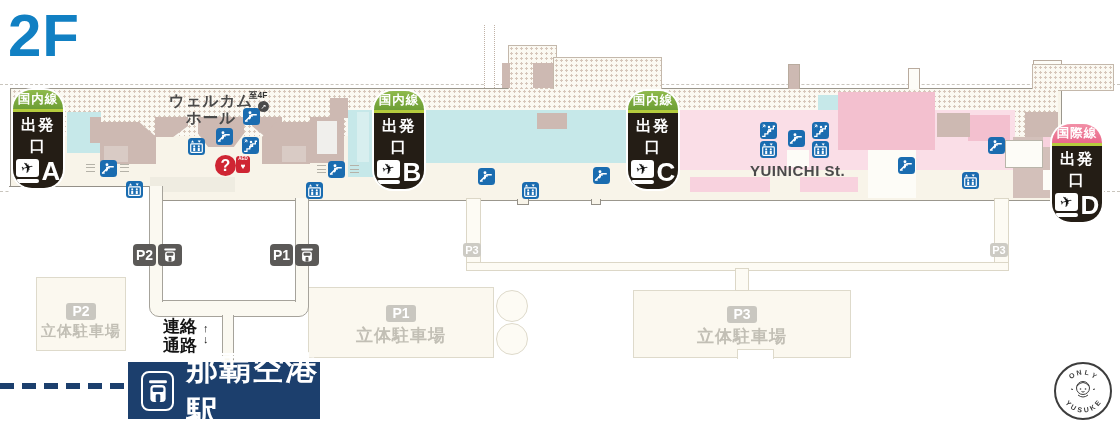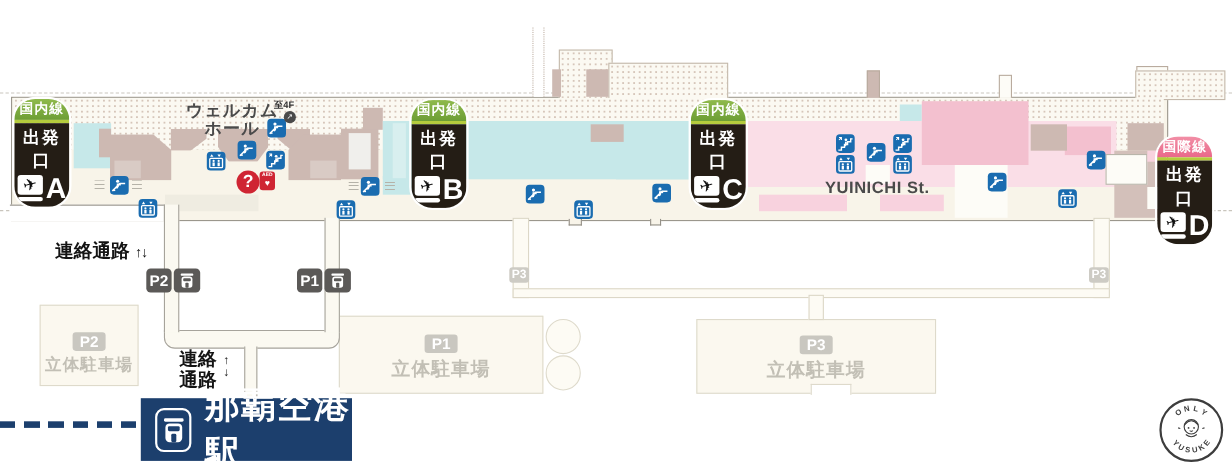--- a/index.html
+++ b/index.html
@@ -185,24 +185,20 @@
   <div class="circle-ramp" style="left:496px;top:290px;"></div>
   <div class="circle-ramp" style="left:496px;top:323px;"></div>
   <div class="abs park" style="left:633px;top:290px;width:218px;height:68px;">
     <div class="park-label" style="top:14px;">
       <span class="park-id">P3</span>
       <div class="park-name" style="font-size:17px;">立体駐車場</div>
     </div>
     <div style="position:absolute;left:103px;bottom:-1.5px;width:37px;height:10px;background:#fff;border:1.5px solid #dedacb;border-bottom:none;box-sizing:border-box;"></div>
   </div>
 
-  <div class="abs passage" style="left:50px;top:217px;">
-    <span>連絡通路</span>
-    <span class="arrows">↑↓</span>
-  </div>
   <div class="abs passage" style="left:163px;top:317px;line-height:19px;">
     <div>連絡</div>
     <div>通路</div>
   </div>
   <div class="abs" style="left:203px;top:323px;font-size:11px;color:#141414;line-height:11px;z-index:20;">
     <div>↑</div>
     <div>↓</div>
   </div>
 
   <div class="abs pbadge" style="left:133px;top:244px;">P2</div>
@@ -309,20 +305,21 @@
             <div class="pb">
               <span>✈</span>
             </div>
             <div class="bar"></div>
           </div>
       <div class="letter">D</div>
         </div>
     </div>
   </div>
 
+  <div class="abs floor-label" style="left:8px;top:6px;">2F</div>
 
   <div class="abs stamp" style="left:1054px;top:362px;" id="stamp">
     <svg viewBox="0 0 30 26" style="position:absolute;left:12px;top:13px;width:30px;height:26px;">
       <g stroke="#3d3d3d" fill="none" stroke-width="1">
         <circle cx="15" cy="11" r="6.5"></circle>
         <path d="M9 9 q6 -7 12 0"></path>
         <path d="M13.5 14.5 q1.5 1.2 3 0"></path>
         <path d="M10 18 q5 4 10 0"></path>
         <path d="M3 12 l2 .5 M27 12 l-2 .5"></path>
       </g>

